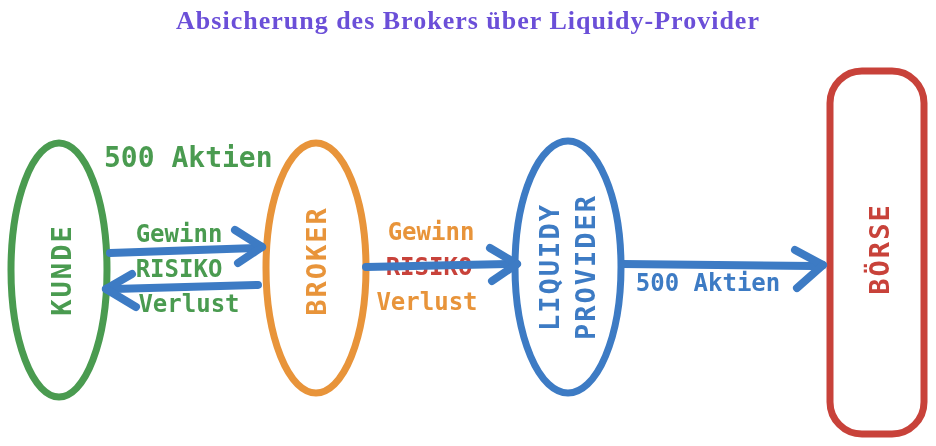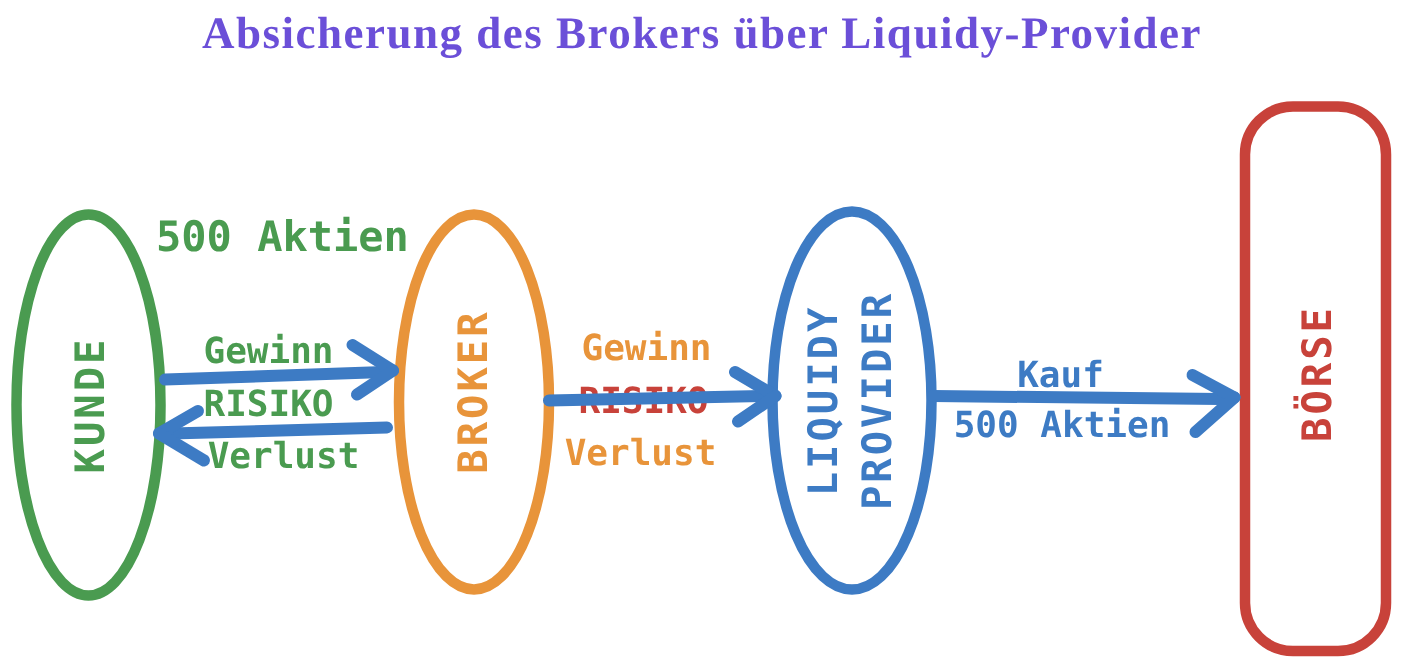--- a/index.html
+++ b/index.html
@@ -8,21 +8,21 @@
     width:936px;height:446px;
     background:#ffffff;
     overflow:hidden;
     font-family:"DejaVu Sans Mono", monospace;
   }
   .title{
     position:absolute;
     left:0; top:6px; width:936px;
     text-align:center;
     font-family:cursive;
-    font-size:30px;
+    font-size:26px;
     font-weight:bold;
     letter-spacing:1px;
     color:#6b4fd8;
     white-space:nowrap;
   }
   svg.layer{
     position:absolute; left:0; top:0;
     pointer-events:none;
   }
   .vlabel{
@@ -88,21 +88,20 @@
     <div>500 Aktien</div>
   </div>
   <div class="elabel green" style="left:179px;top:220px;">Gewinn</div>
   <div class="elabel green" style="left:179px;top:255px;">RISIKO</div>
   <div class="elabel green" style="left:189px;top:290px;">Verlust</div>
 
   <div class="elabel orange" style="left:431px;top:218px;">Gewinn</div>
   <div class="elabel red" style="left:429px;top:253px;">RISIKO</div>
   <div class="elabel orange" style="left:427px;top:288px;">Verlust</div>
 
-  <div class="elabel blue" style="left:707px;top:236px;">Kauf</div>
   <div class="elabel blue" style="left:708px;top:269px;">500 Aktien</div>
 
   <svg class="layer" width="936" height="446" viewBox="0 0 936 446">
     <g stroke="#3d7bc4" stroke-width="8" fill="none" stroke-linecap="round" stroke-linejoin="round">
       <g>
         <path d="M110,253 L256,248"></path>
         <path d="M262,247 L235,230"></path>
         <path d="M262,247 L238,263"></path>
       </g>
       <g>

